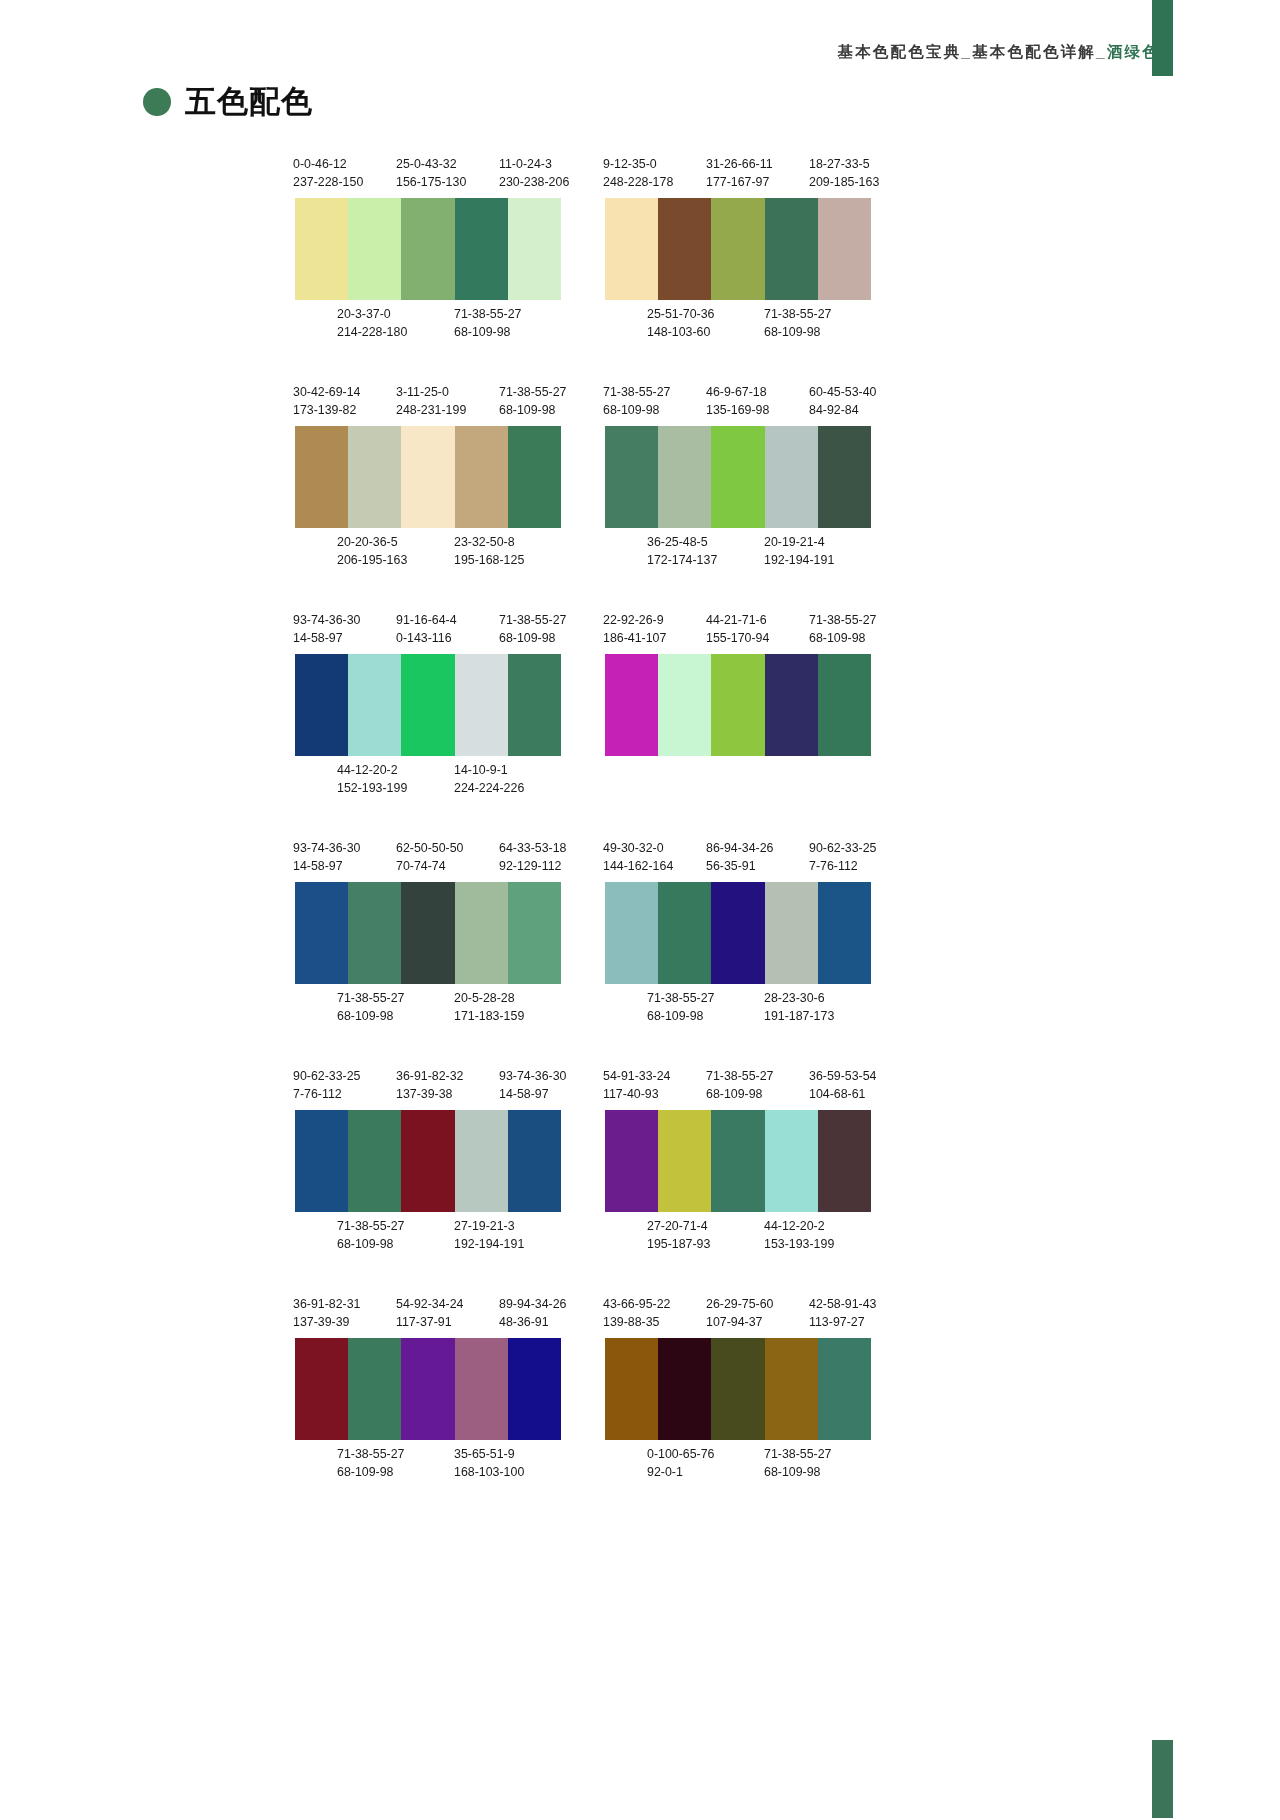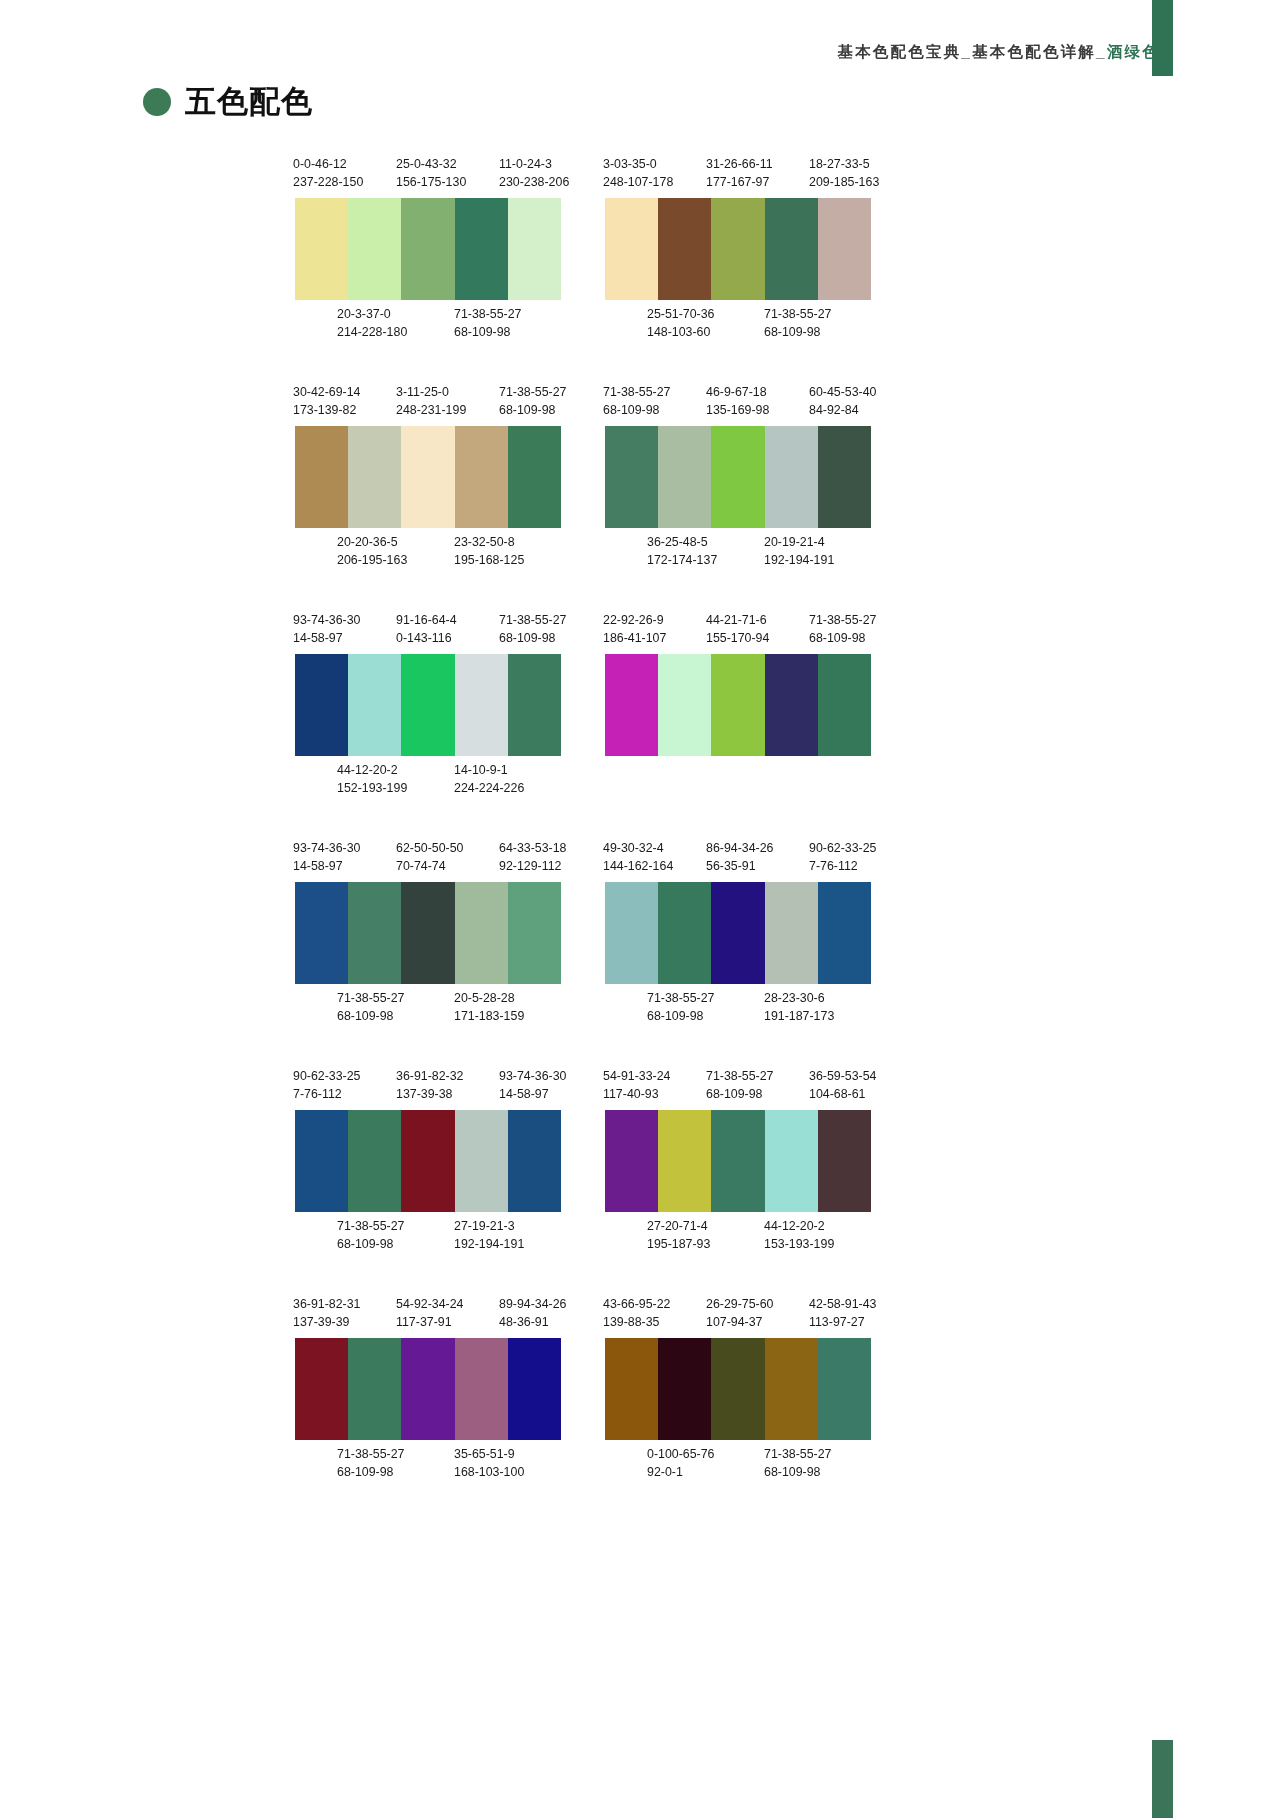--- a/index.html
+++ b/index.html
@@ -175,22 +175,22 @@
             </div>
             <div class="lbl p5">
               <span class="cmyk">71-38-55-27</span>
               <span class="rgb">68-109-98</span>
             </div>
           </div>
         </div>
         <div class="group col-right">
           <div class="label-row top">
             <div class="lbl p1">
-              <span class="cmyk">3-03-35-0</span>
-              <span class="rgb">248-107-178</span>
+              <span class="cmyk">9-12-35-0</span>
+              <span class="rgb">248-228-178</span>
             </div>
             <div class="lbl p2">
               <span class="cmyk">31-26-66-11</span>
               <span class="rgb">177-167-97</span>
             </div>
             <div class="lbl p3">
               <span class="cmyk">18-27-33-5</span>
               <span class="rgb">209-185-163</span>
             </div>
           </div>
@@ -369,21 +369,21 @@
             </div>
             <div class="lbl p5">
               <span class="cmyk">20-5-28-28</span>
               <span class="rgb">171-183-159</span>
             </div>
           </div>
         </div>
         <div class="group col-right">
           <div class="label-row top">
             <div class="lbl p1">
-              <span class="cmyk">49-30-32-4</span>
+              <span class="cmyk">49-30-32-0</span>
               <span class="rgb">144-162-164</span>
             </div>
             <div class="lbl p2">
               <span class="cmyk">86-94-34-26</span>
               <span class="rgb">56-35-91</span>
             </div>
             <div class="lbl p3">
               <span class="cmyk">90-62-33-25</span>
               <span class="rgb">7-76-112</span>
             </div>

